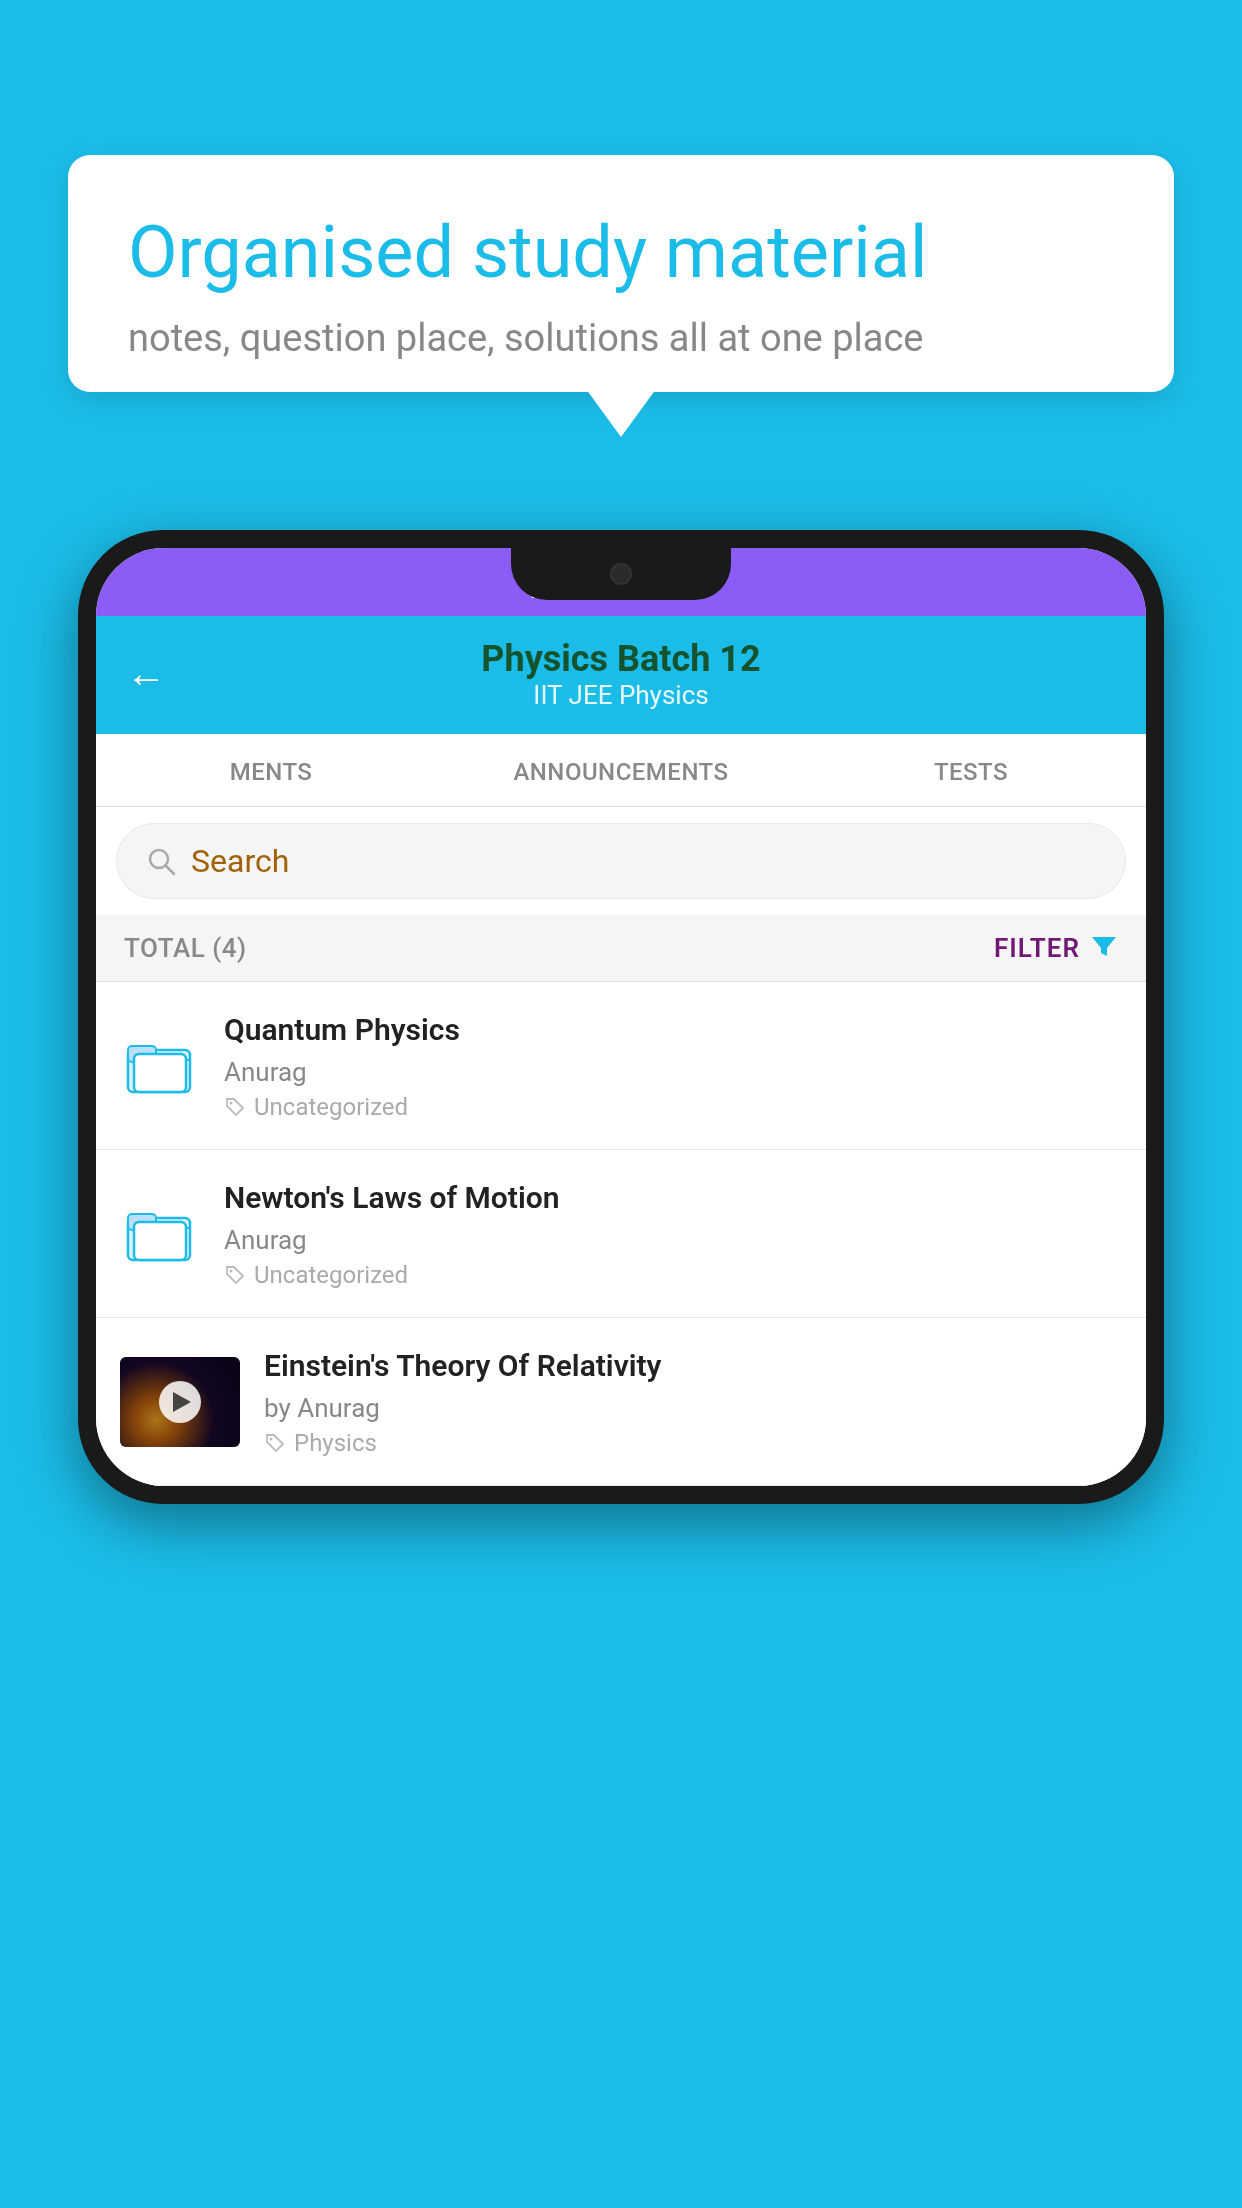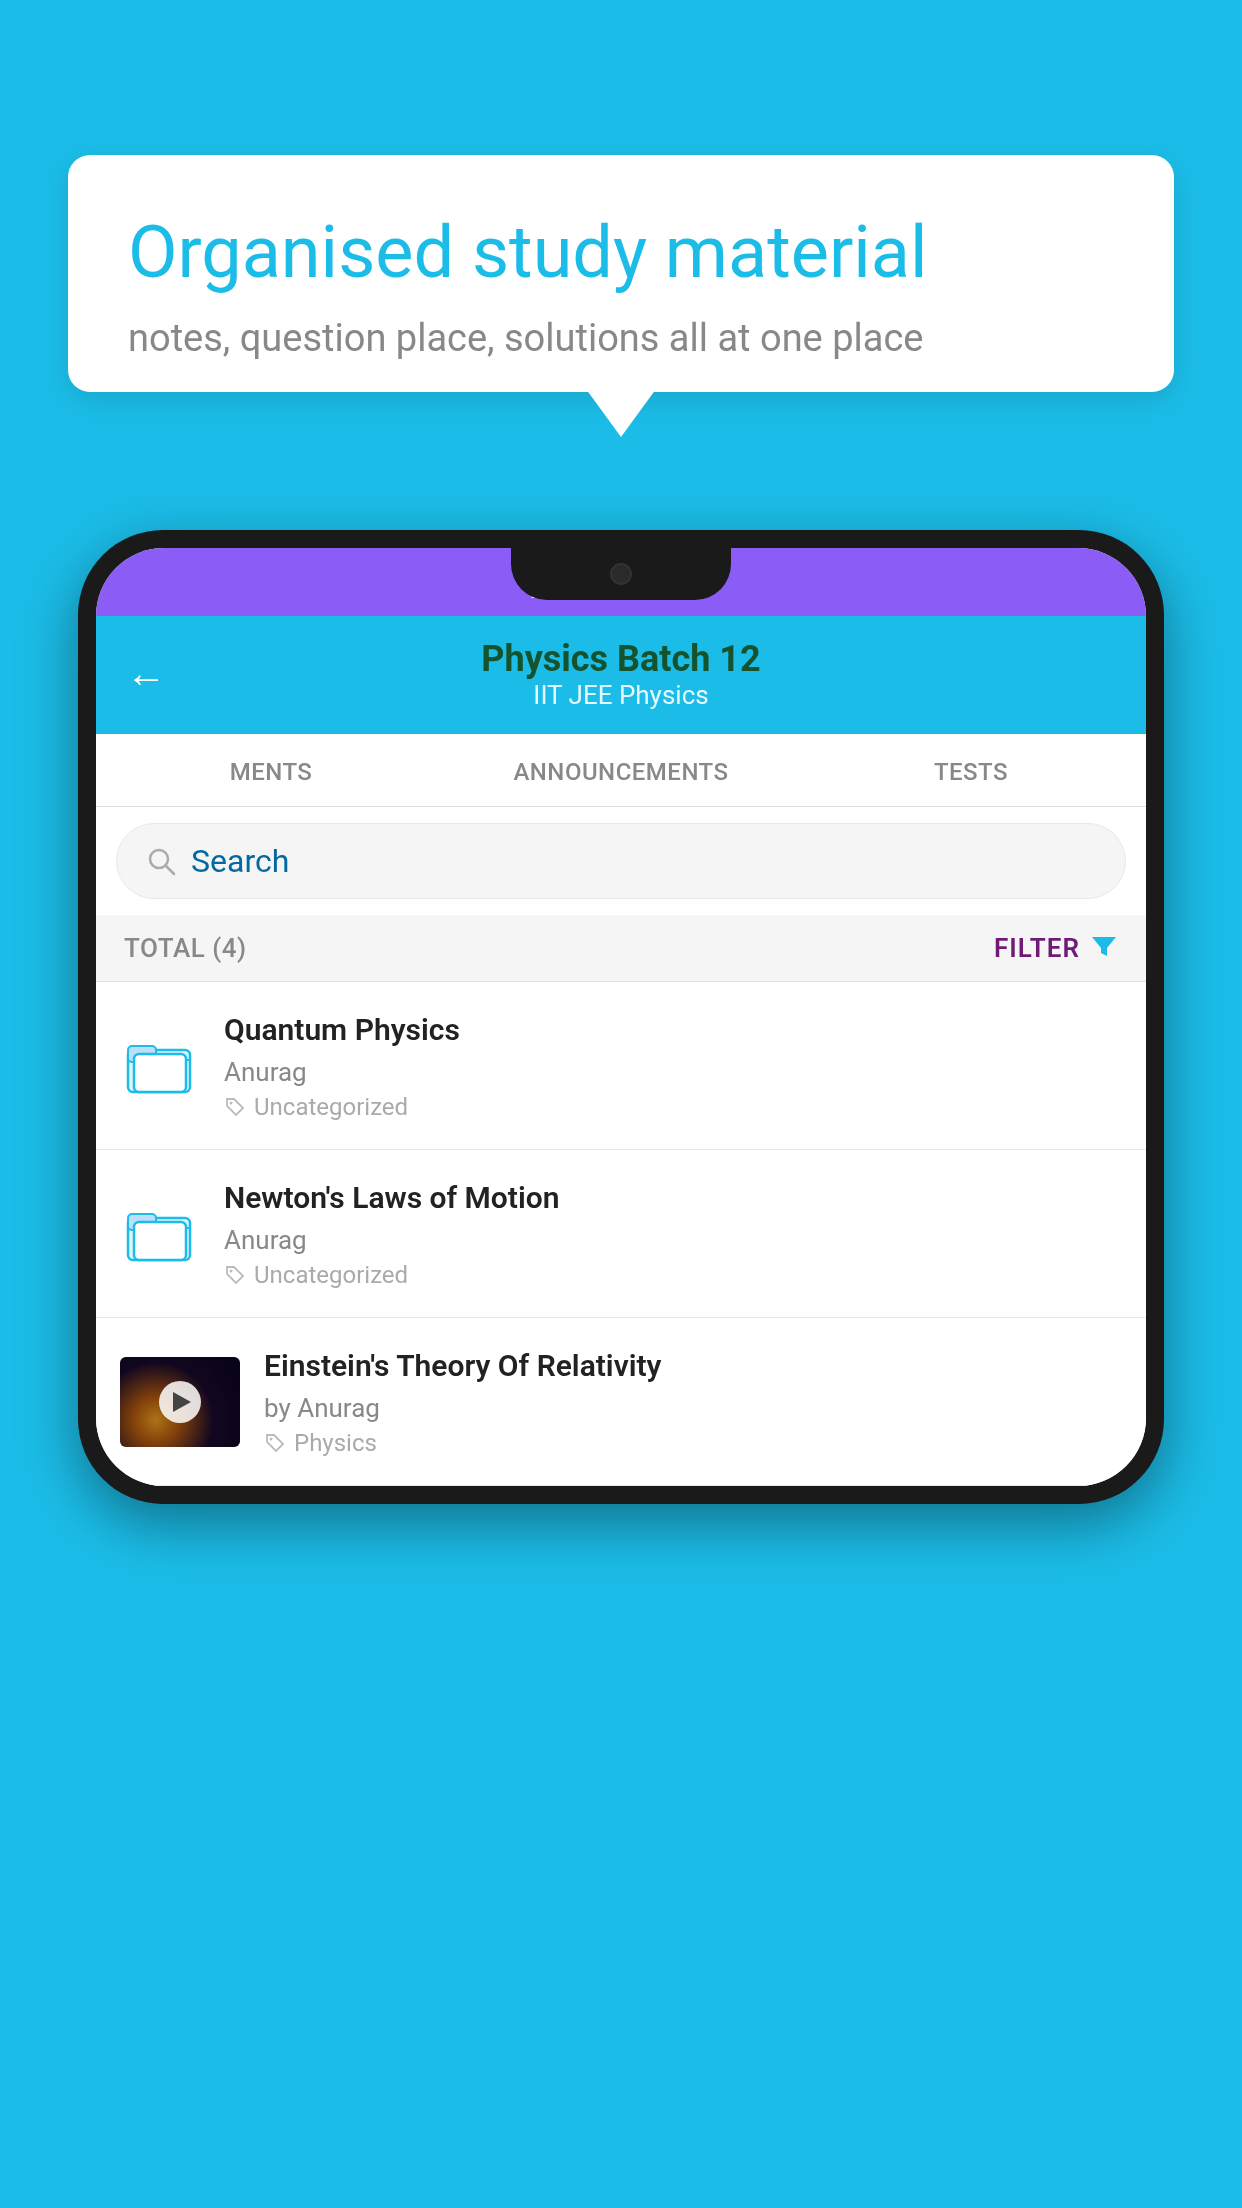--- a/index.html
+++ b/index.html
@@ -202,21 +202,21 @@
       border-radius: 40px;
       display: flex;
       align-items: center;
       padding: 18px 28px;
       gap: 14px;
       border: 1px solid #e8e8e8;
     }
 
     .search-placeholder {
       font-size: 32px;
-      color: #0369a1;
+      color: #a16207;
     }
 
     
     .filter-bar {
       background: #f5f5f5;
       display: flex;
       justify-content: space-between;
       align-items: center;
       padding: 18px 28px;
       border-bottom: 1px solid #e0e0e0;

